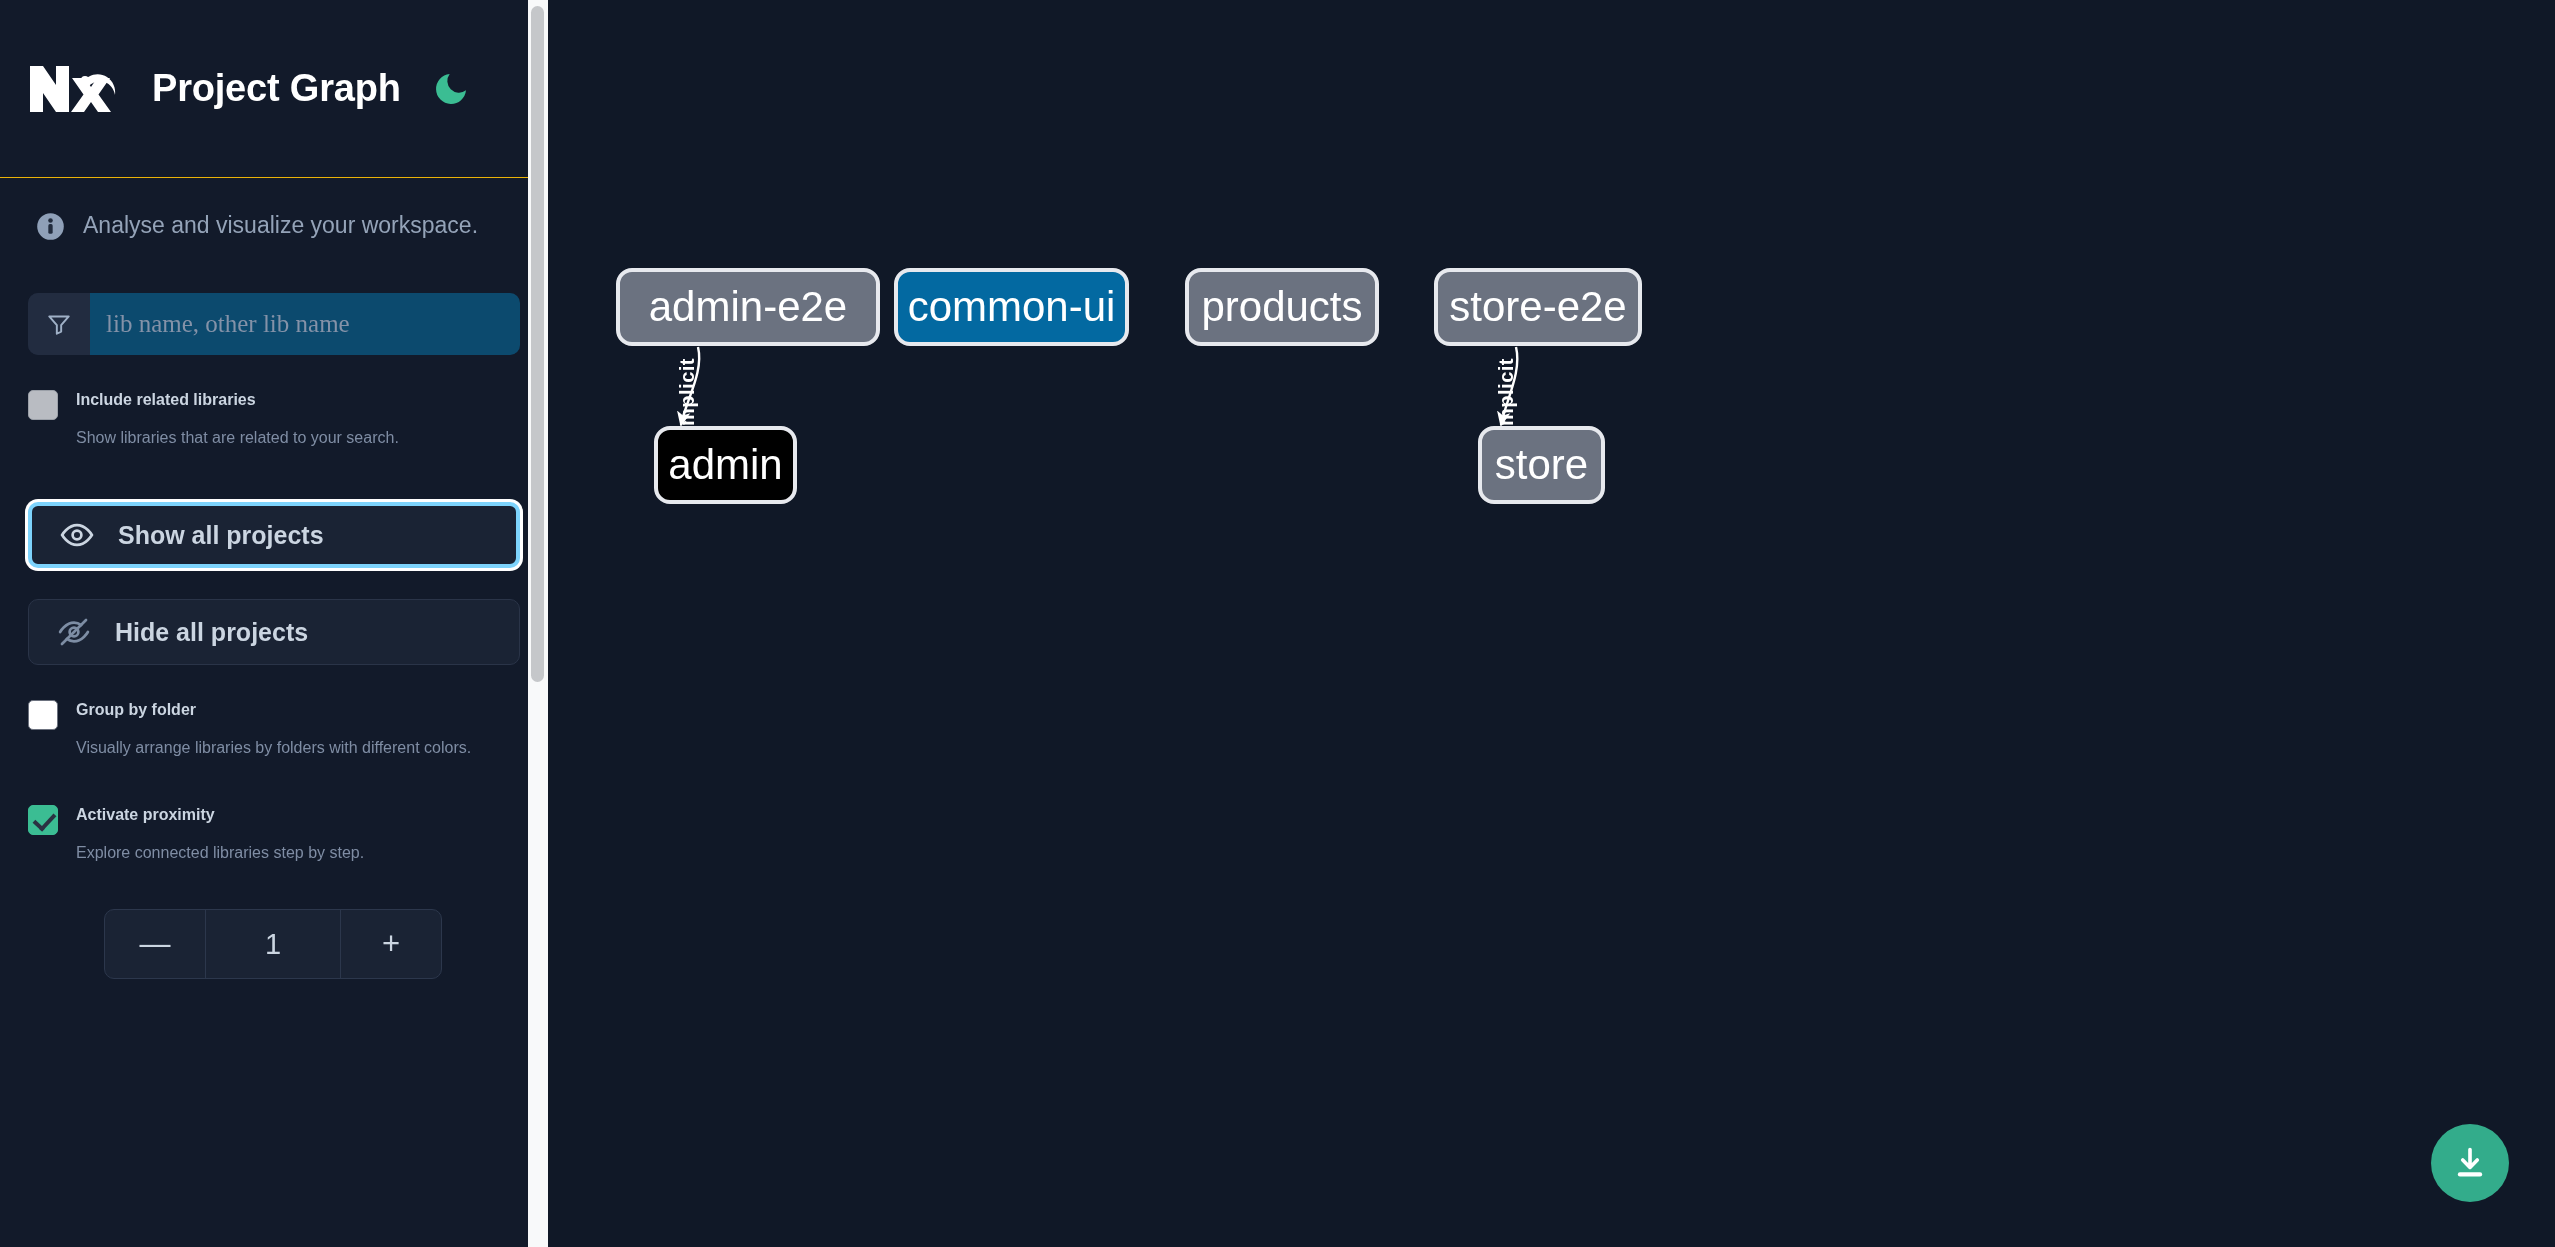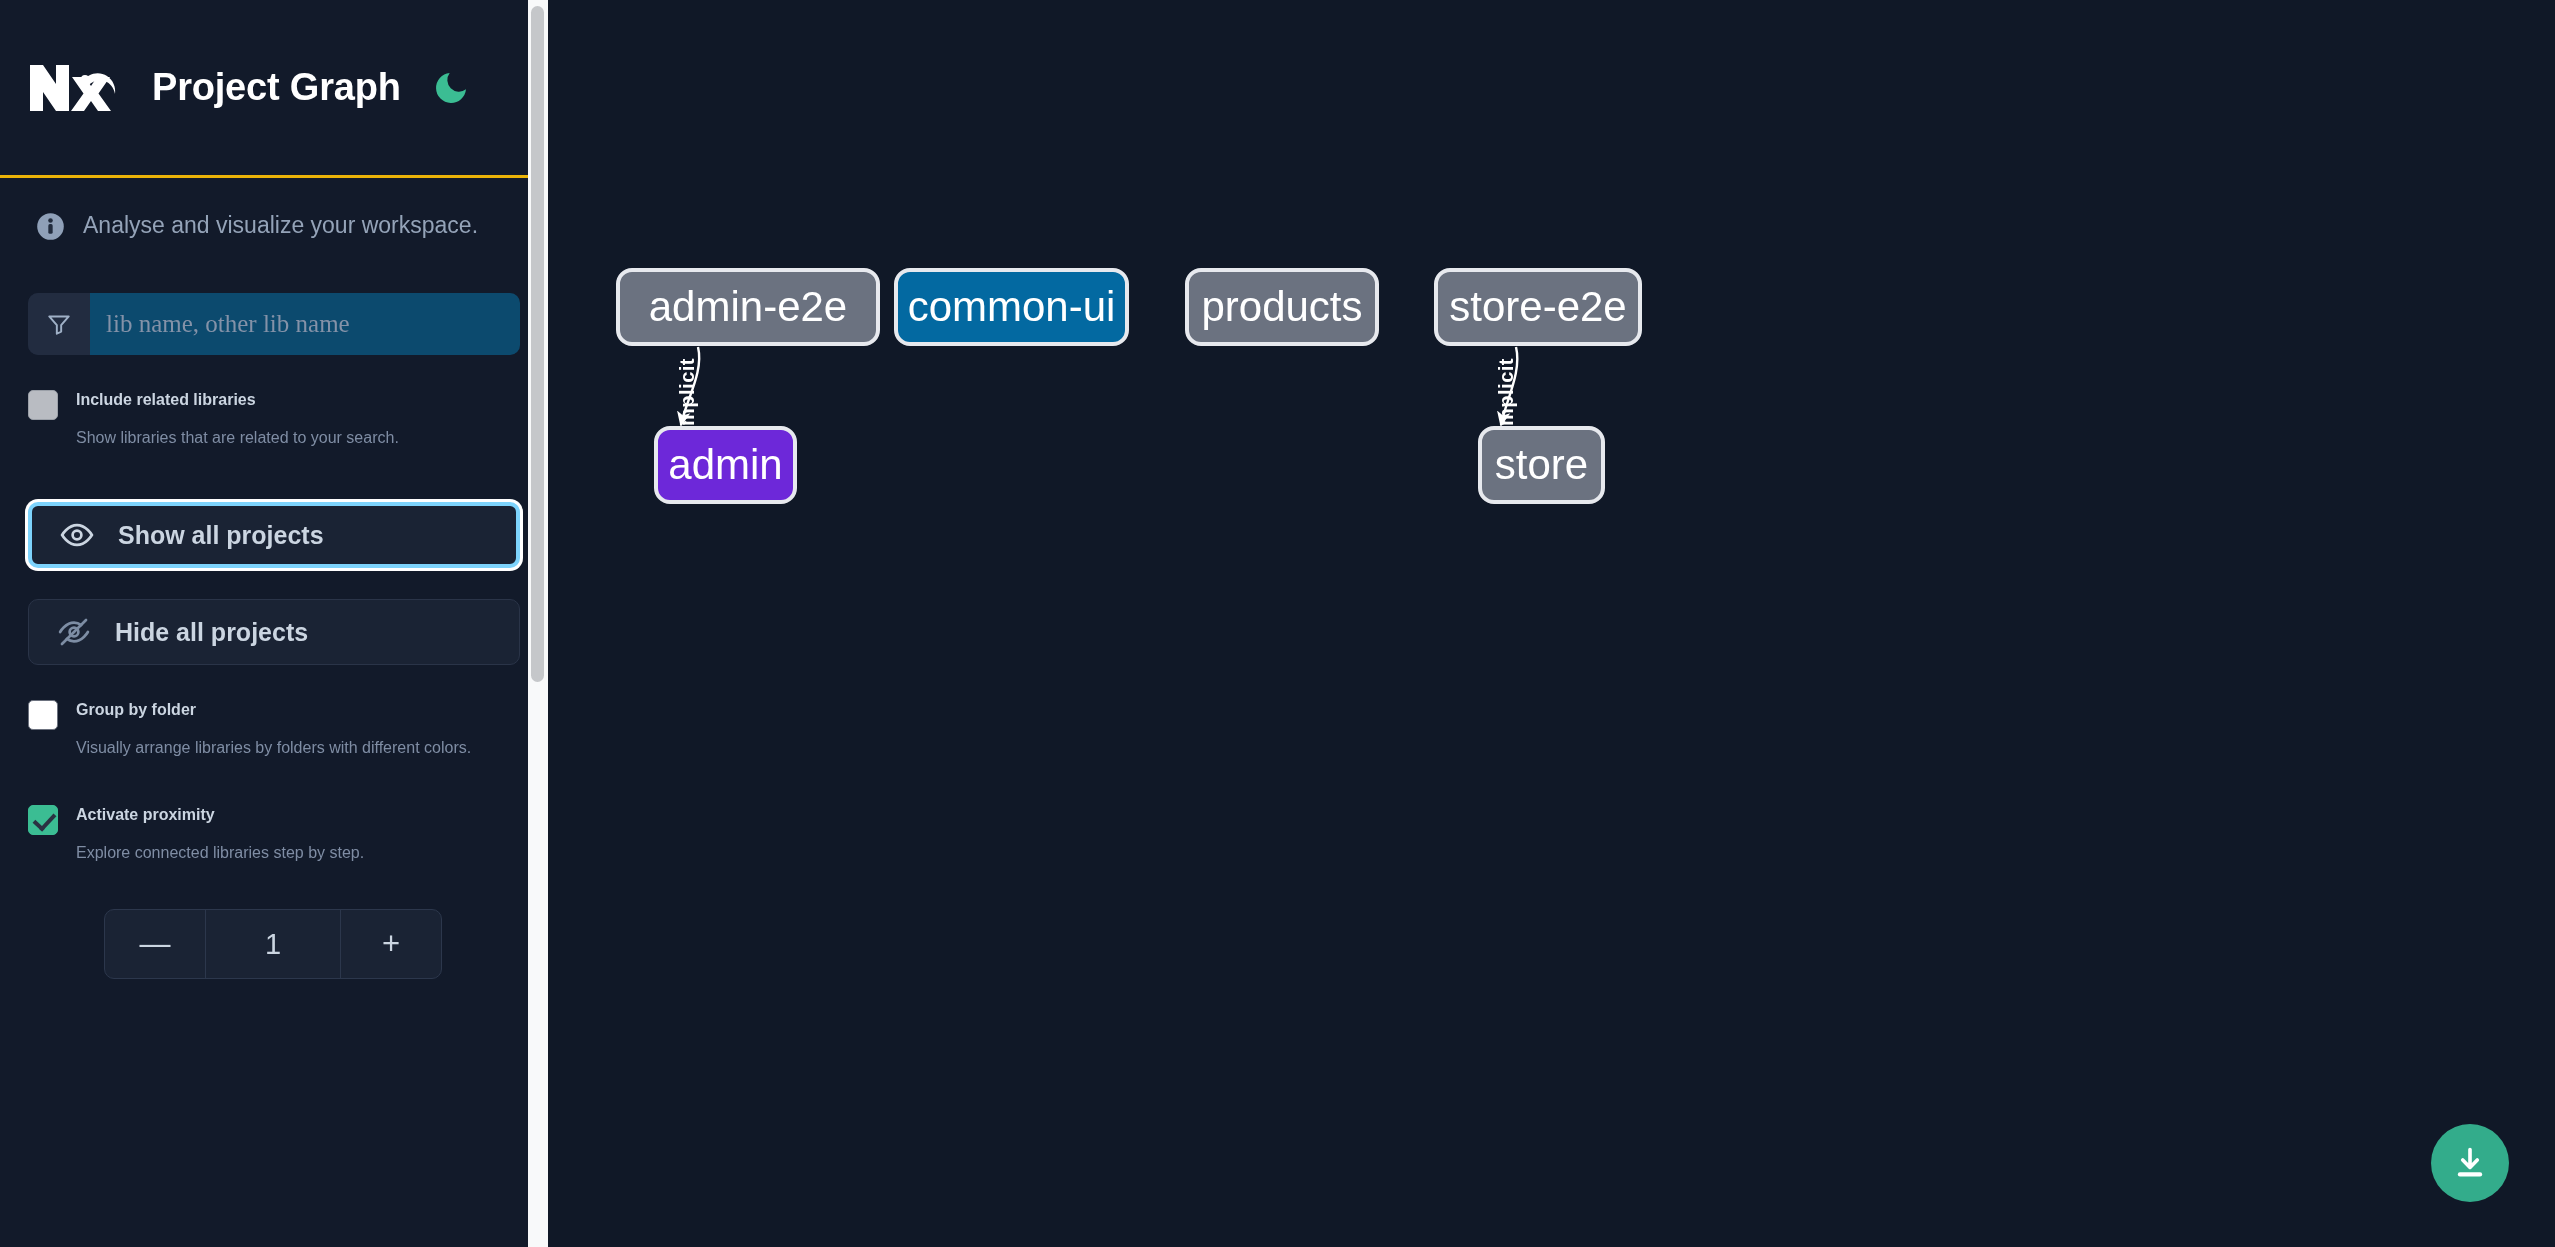--- a/index.html
+++ b/index.html
@@ -18,21 +18,21 @@
     background:#121a2a;
     flex:0 0 548px;
     box-sizing:border-box;
     overflow:hidden;
   }
   .sb-header{
     height:178px;
     display:flex;align-items:center;
     padding-left:26px;
     box-sizing:border-box;
-    border-bottom:3px solid #eab308;
+    border-bottom:1px solid #eab308;
   }
   .nx-logo{
     width:96px;height:62px;flex:0 0 96px;
     display:block;
   }
   .sb-title{
     color:#ffffff;
     font-size:38px;
     font-weight:600;
     letter-spacing:-0.2px;
@@ -328,21 +328,21 @@
         </div>
         <div class="node" style="left: 346px; top: 268px; width: 235px; height: 78px; background: #0369a1; border-color: rgb(231, 233, 238);">
           <span>common-ui</span>
         </div>
         <div class="node" style="left: 637px; top: 268px; width: 194px; height: 78px; background: rgb(107, 114, 128); border-color: rgb(231, 233, 238);">
           <span>products</span>
         </div>
         <div class="node" style="left: 886px; top: 268px; width: 208px; height: 78px; background: rgb(107, 114, 128); border-color: rgb(231, 233, 238);">
           <span>store-e2e</span>
         </div>
-        <div class="node" style="left: 106px; top: 426px; width: 143px; height: 78px; background: #6d28d9; border-color: rgb(231, 233, 238);">
+        <div class="node" style="left: 106px; top: 426px; width: 143px; height: 78px; background: #000000; border-color: rgb(231, 233, 238);">
           <span>admin</span>
         </div>
         <div class="node" style="left: 930px; top: 426px; width: 127px; height: 78px; background: rgb(107, 114, 128); border-color: rgb(231, 233, 238);">
           <span>store</span>
         </div>
       </div>
 
     <div class="fab">
       <svg viewBox="0 0 24 24">
         <path d="M12 3.5v10.5M12 14.8l-4.6-4.7M12 14.8l4.6-4.7" fill="none" stroke="#ffffff" stroke-width="2.3" stroke-linecap="round" stroke-linejoin="round"></path>

